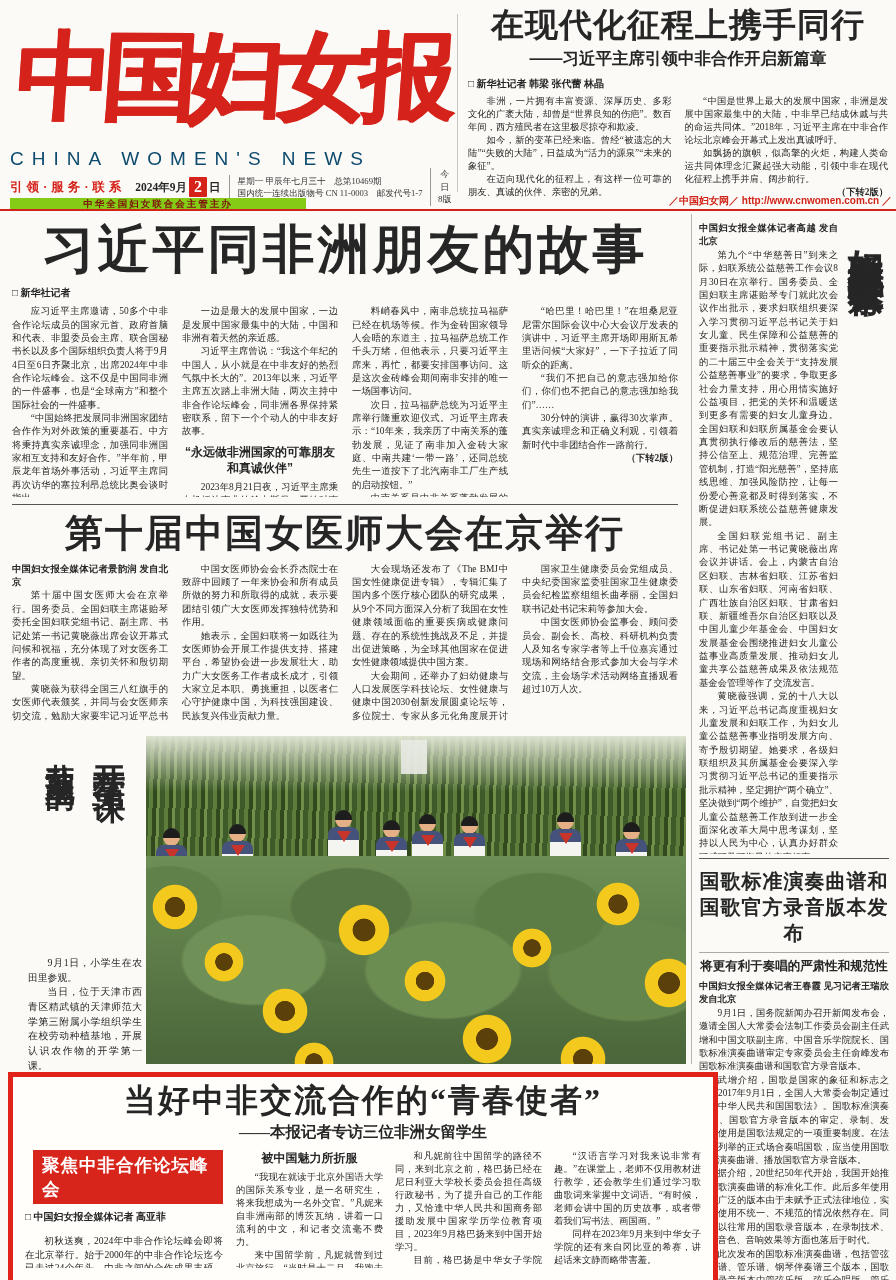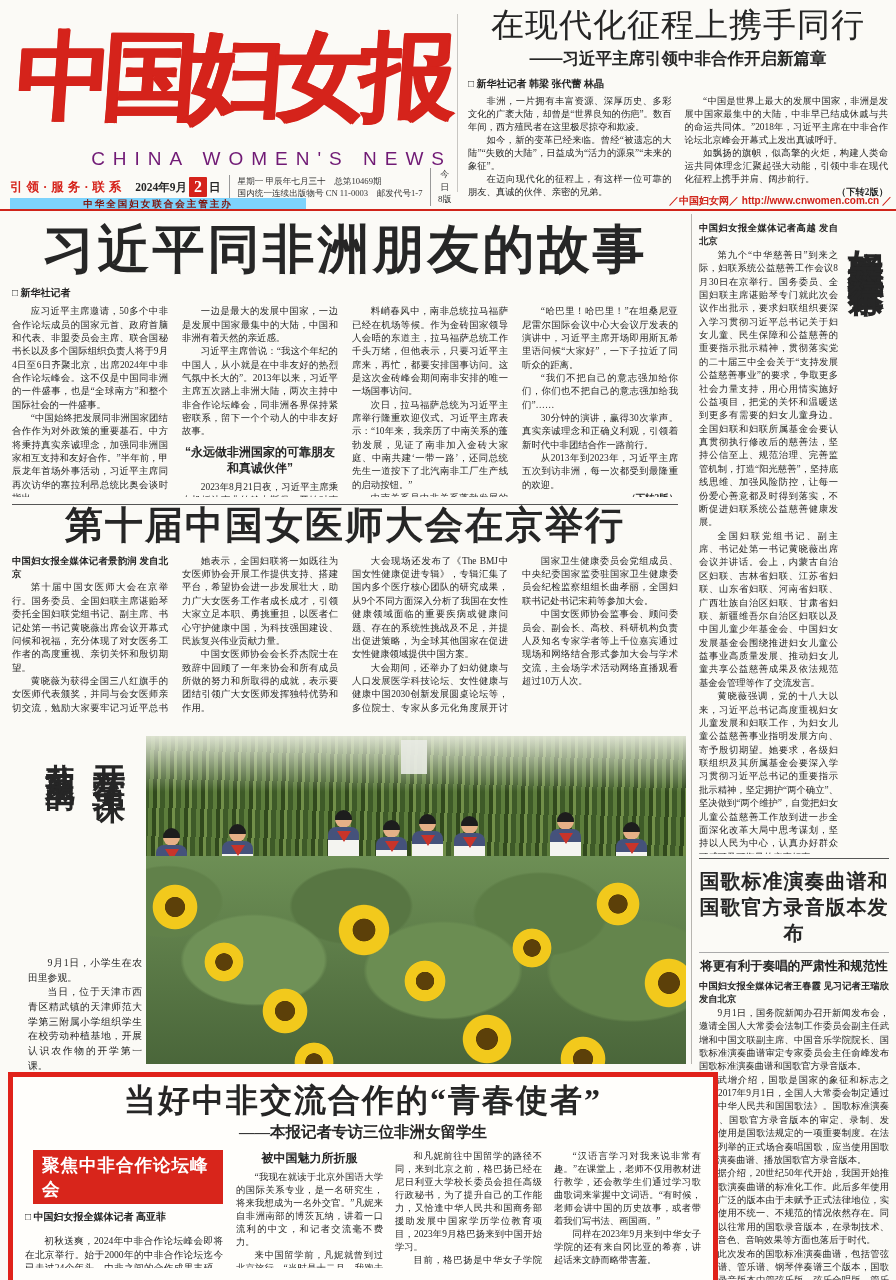--- a/index.html
+++ b/index.html
@@ -6,52 +6,52 @@
   body{width:896px;height:1280px;background:#efede8;font-family:"Liberation Serif",serif;color:#262626;}
   .page{position:absolute;left:0;top:0;width:896px;height:1280px;background:#fbfaf6;overflow:hidden;}
   p.para{margin:0;text-indent:2em;text-align:justify;}
   p.lede{margin:0;text-indent:0;font-weight:bold;text-align:justify;font-family:Liberation Serif, serif;}
   p.jump{margin:0;text-align:right;font-weight:bold;}
   
   .brand{position:absolute;left:10px;top:2px;width:442px;height:208px;}
   .logo-cn{position:absolute;left:0;top:0;width:442px;height:148px;line-height:150px;text-align:center;
     font-size:96px;font-weight:900;color:#d5231b;letter-spacing:-10px;transform:skewX(-4deg);
     text-shadow:1px 0 #d5231b,0 1px #d5231b,2px 1px #d5231b;}
-  .logo-en{position:absolute;left:0;top:146px;width:442px;text-align:right;color:#701a75;
+  .logo-en{position:absolute;left:0;top:146px;width:442px;text-align:left;color:#0c4a6e;
     font-family:"Liberation Sans",sans-serif;font-size:19px;letter-spacing:8px;}
   .mast-info{position:absolute;left:0;top:172px;width:442px;height:26px;display:flex;align-items:center;}
   .tagline{color:#d5231b;font-weight:bold;font-size:12.5px;letter-spacing:4px;white-space:nowrap;}
   .dateblock{display:flex;align-items:center;margin-left:10px;font-size:11.5px;font-weight:bold;white-space:nowrap;}
   .daybox{display:inline-block;background:#d5231b;color:#fff;font-size:16px;font-weight:bold;
     padding:1px 5px;margin:0 2px;border-radius:1px;}
   .issueblock{margin-left:8px;padding-left:8px;border-left:1px solid #999;font-size:8.6px;line-height:1.45;color:#333;white-space:nowrap;}
   .todayblock{margin-left:7px;padding-left:7px;border-left:1px solid #999;font-size:9px;text-align:center;line-height:1.4;color:#333;}
-  .pub-bar{position:absolute;left:0;top:196px;width:296px;height:13px;background:#7dd3fc;
+  .pub-bar{position:absolute;left:0;top:196px;width:296px;height:13px;background:#84cc16;
     color:#7e1109;font-size:9.5px;font-weight:bold;text-align:center;line-height:13px;letter-spacing:2px;}
   .website{position:absolute;right:4px;top:194px;width:430px;text-align:right;color:#d0241a;
     font-weight:bold;font-size:10px;font-family:"Liberation Sans",sans-serif;}
   .redline{position:absolute;left:0;top:209px;width:896px;height:2px;background:#d0241a;}
   .mast-rule{position:absolute;left:457px;top:14px;width:1px;height:178px;background:#c8c6c2;}
   
   .toparticle{position:absolute;left:468px;top:8px;width:420px;}
-  .top-title{font-size:33px;font-weight:400;text-align:center;letter-spacing:1px;line-height:1.05;}
+  .top-title{font-size:33px;font-weight:700;text-align:center;letter-spacing:1px;line-height:1.05;}
   .top-sub{font-family:"Liberation Sans",sans-serif;font-size:16.5px;font-weight:bold;text-align:center;margin-top:5px;}
   .top-byline{font-size:10px;font-weight:bold;margin-top:7px;}
   .top-cols{display:flex;gap:13px;margin-top:4px;height:106px;overflow:hidden;font-size:9.3px;line-height:1.4;}
   .top-cols>div{flex:1;}
   
   .lead{position:absolute;left:12px;top:221px;width:666px;}
   .lead-title{font-size:52px;font-weight:900;text-align:center;letter-spacing:3px;line-height:1.1;}
   .lead-byline{font-size:10px;font-weight:bold;margin-top:8px;}
   .lead-cols{display:flex;gap:14px;margin-top:5px;height:192px;overflow:hidden;font-size:9.4px;line-height:1.42;}
   .lead-cols>div{flex:1;}
   .subhead{font-family:"Liberation Sans",sans-serif;font-weight:bold;font-size:12px;text-align:center;
     line-height:1.35;margin:5px 0;}
   
-  .doctors{position:absolute;left:12px;top:504px;width:666px;border-top:1px solid #555;}
+  .doctors{position:absolute;left:12px;top:504px;width:666px;border-top:1px solid #555;padding-top:8px;}
   .doc-title{font-size:38px;font-weight:900;text-align:center;letter-spacing:2px;line-height:1.1;}
   .doc-cols{display:flex;gap:14px;margin-top:8px;height:158px;overflow:hidden;font-size:9.4px;line-height:1.42;}
   .doc-cols>div{flex:1;}
   
   .pstory-left{position:absolute;left:28px;top:740px;width:114px;height:322px;}
   .ptitles{writing-mode:vertical-rl;height:206px;margin:0 auto;display:block;}
   .ptitle-main{font-size:33px;font-weight:900;letter-spacing:6px;line-height:1.5;}
   .ptitle-sub{font-size:29px;font-weight:900;letter-spacing:4px;line-height:1.6;}
   .pcaption{margin-top:10px;font-size:9.8px;line-height:1.5;}
   .pcredit{margin-top:2px;font-size:9.8px;font-weight:bold;text-align:right;}
@@ -176,40 +176,39 @@
       <div>
           <p class="para">料峭春风中，南非总统拉马福萨已经在机场等候。作为金砖国家领导人会晤的东道主，拉马福萨总统工作千头万绪，但他表示，只要习近平主席来，再忙，都要安排国事访问。这是这次金砖峰会期间南非安排的唯一一场国事访问。</p>
           <p class="para">次日，拉马福萨总统为习近平主席举行隆重欢迎仪式。习近平主席表示：“10年来，我亲历了中南关系的蓬勃发展，见证了南非加入金砖大家庭、中南共建‘一带一路’，还同总统先生一道按下了北汽南非工厂生产线的启动按钮。”</p>
           <p class="para">中南关系是中非关系蓬勃发展的缩影。</p>
         </div>
       <div>
         <div>
             <p class="para">“哈巴里！哈巴里！”在坦桑尼亚尼雷尔国际会议中心大会议厅发表的演讲中，习近平主席开场即用斯瓦希里语问候“大家好”，一下子拉近了同听众的距离。</p>
             <p class="para">“我们不把自己的意志强加给你们，你们也不把自己的意志强加给我们”……</p>
             <p class="para">30分钟的演讲，赢得30次掌声。真实亲诚理念和正确义利观，引领着新时代中非团结合作一路前行。</p>
-            <p class="para">从2013年到2023年，习近平主席五次到访非洲，每一次都受到最隆重的欢迎。</p>
           </div>
         <p class="jump">（下转2版）</p>
       </div>
     </div>
   </div>
 
   <div class="doctors">
     <div class="doc-title">第十届中国女医师大会在京举行</div>
     <div class="doc-cols">
       <div>
         <p class="lede">中国妇女报全媒体记者景韵润 发自北京</p>
         <div>
             <p class="para">第十届中国女医师大会在京举行。国务委员、全国妇联主席谌贻琴委托全国妇联党组书记、副主席、书记处第一书记黄晓薇出席会议开幕式问候和祝福，充分体现了对女医务工作者的高度重视、亲切关怀和殷切期望。</p>
             <p class="para">黄晓薇为获得全国三八红旗手的女医师代表颁奖，并同与会女医师亲切交流，勉励大家要牢记习近平总书记嘱托，坚持人民至上、生命至上。</p>
           </div>
       </div>
       <div>
+          <p class="para">中国女医师协会会长乔杰院士在致辞中回顾了一年来协会和所有成员所做的努力和所取得的成就，表示要团结引领广大女医师发挥独特优势和作用。</p>
           <p class="para">她表示，全国妇联将一如既往为女医师协会开展工作提供支持、搭建平台，希望协会进一步发展壮大，助力广大女医务工作者成长成才，引领大家立足本职、勇挑重担，以医者仁心守护健康中国，为科技强国建设、民族复兴伟业贡献力量。</p>
-          <p class="para">中国女医师协会会长乔杰院士在致辞中回顾了一年来协会和所有成员所做的努力和所取得的成就，表示要团结引领广大女医师发挥独特优势和作用。</p>
         </div>
       <div>
           <p class="para">大会现场还发布了《The BMJ中国女性健康促进专辑》，专辑汇集了国内多个医疗核心团队的研究成果，从9个不同方面深入分析了我国在女性健康领域面临的重要疾病或健康问题、存在的系统性挑战及不足，并提出促进策略，为全球其他国家在促进女性健康领域提供中国方案。</p>
           <p class="para">大会期间，还举办了妇幼健康与人口发展医学科技论坛、女性健康与健康中国2030创新发展圆桌论坛等，多位院士、专家从多元化角度展开讨论。</p>
         </div>
       <div>
           <p class="para">国家卫生健康委员会党组成员、中央纪委国家监委驻国家卫生健康委员会纪检监察组组长曲孝丽，全国妇联书记处书记宋莉等参加大会。</p>
           <p class="para">中国女医师协会监事会、顾问委员会、副会长、高校、科研机构负责人及知名专家学者等上千位嘉宾通过现场和网络结合形式参加大会与学术交流，主会场学术活动网络直播观看超过10万人次。</p>
         </div>
     </div>

